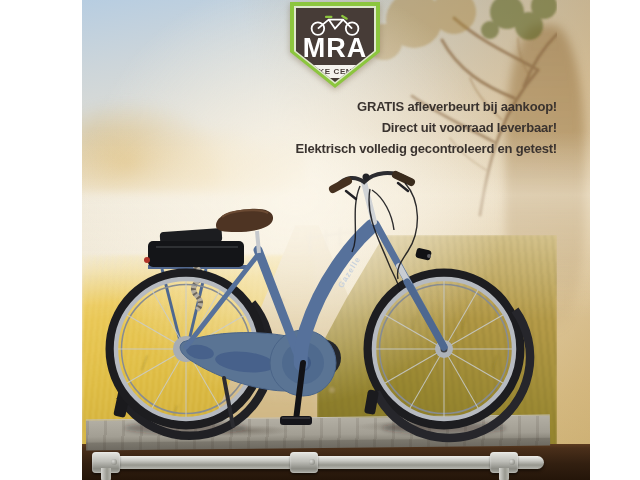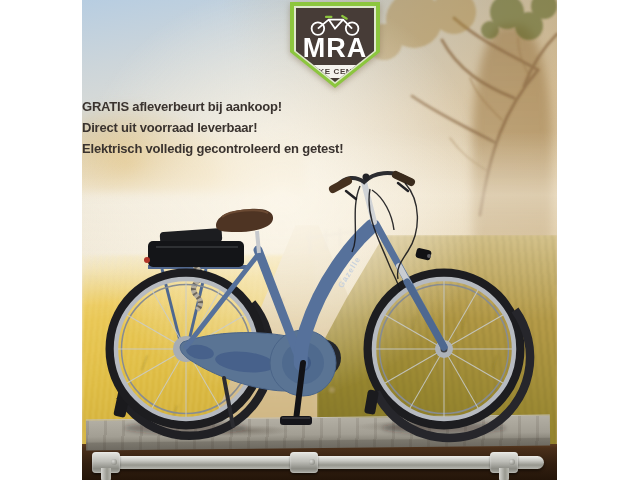--- a/index.html
+++ b/index.html
@@ -2,21 +2,21 @@
 <html><head>
 <meta charset="utf-8">
 <style>
   html,body{margin:0;padding:0;}
   body{width:640px;height:480px;background:#ffffff;position:relative;overflow:hidden;
        font-family:"Liberation Sans", sans-serif;}
   .stage{position:absolute;left:0;top:0;width:640px;height:480px;background:#fff;}
   
   .photo{position:absolute;left:82px;top:0;width:475px;height:480px;overflow:hidden;
          background:linear-gradient(170deg,#b7cde1 0%,#ccd5da 12%,#e6e0d2 30%,#f1e9d7 48%,
-                    #eadbb9 66%,#ddc691 84%,#cfb67a 100%);}
+                    #eadbb9 66%,#ddc691 84%,#cfb67a 100%);padding-left:33px;}
   .warm-right{position:absolute;inset:0;
          background:linear-gradient(250deg,rgba(190,150,85,.55) 0%,rgba(190,150,85,0) 52%);}
   .tree-trunk{position:absolute;right:5px;top:25px;width:80px;height:310px;border-radius:40%;
          background:linear-gradient(180deg,rgba(150,115,65,.55),rgba(160,125,70,.45) 60%,rgba(150,120,60,0));
          filter:blur(5px);}
   .trees-left{position:absolute;left:-12px;top:68px;width:235px;height:125px;filter:blur(5px);
          background:radial-gradient(55% 70% at 25% 78%,rgba(214,178,102,.95),rgba(214,178,102,0) 75%),
                     radial-gradient(45% 60% at 60% 88%,rgba(228,197,130,.85),rgba(228,197,130,0) 70%),
                     radial-gradient(35% 55% at 90% 92%,rgba(210,175,105,.6),rgba(210,175,105,0) 70%);}
   .field-left{position:absolute;left:0;top:255px;width:232px;height:200px;filter:blur(1.5px);
@@ -61,21 +61,21 @@
   .logo .l-outer{inset:0;background:#8cc63e;}
   .logo .l-line{inset:4px;background:#dfe8cc;}
   .logo .l-inner{inset:6px;background:#473c37;}
   .logo .l-bike{position:absolute;left:50%;top:5px;transform:translateX(-50%);}
   .logo .l-brand{position:absolute;left:0;right:0;top:26px;text-align:center;color:#ffffff;
         font-size:27px;font-weight:bold;letter-spacing:1px;line-height:28px;}
   .logo .l-ribbon{position:absolute;left:-2px;right:-2px;top:57px;height:13px;background:#f5f3ee;
         text-align:center;color:#473c37;font-size:8px;font-weight:bold;letter-spacing:.6px;
         line-height:13px;}
   
-  .promo{position:absolute;left:0;width:475px;top:96px;text-align:left;color:#3a332f;
+  .promo{position:absolute;left:0;width:475px;top:96px;text-align:right;color:#3a332f;
          font-weight:bold;font-size:13px;letter-spacing:-0.2px;line-height:21px;}
   
   .bike-svg{position:absolute;left:0;top:0;width:640px;height:480px;}
 </style>
 </head>
 <body>
 
 <div class="stage">
 
   <div class="photo">

